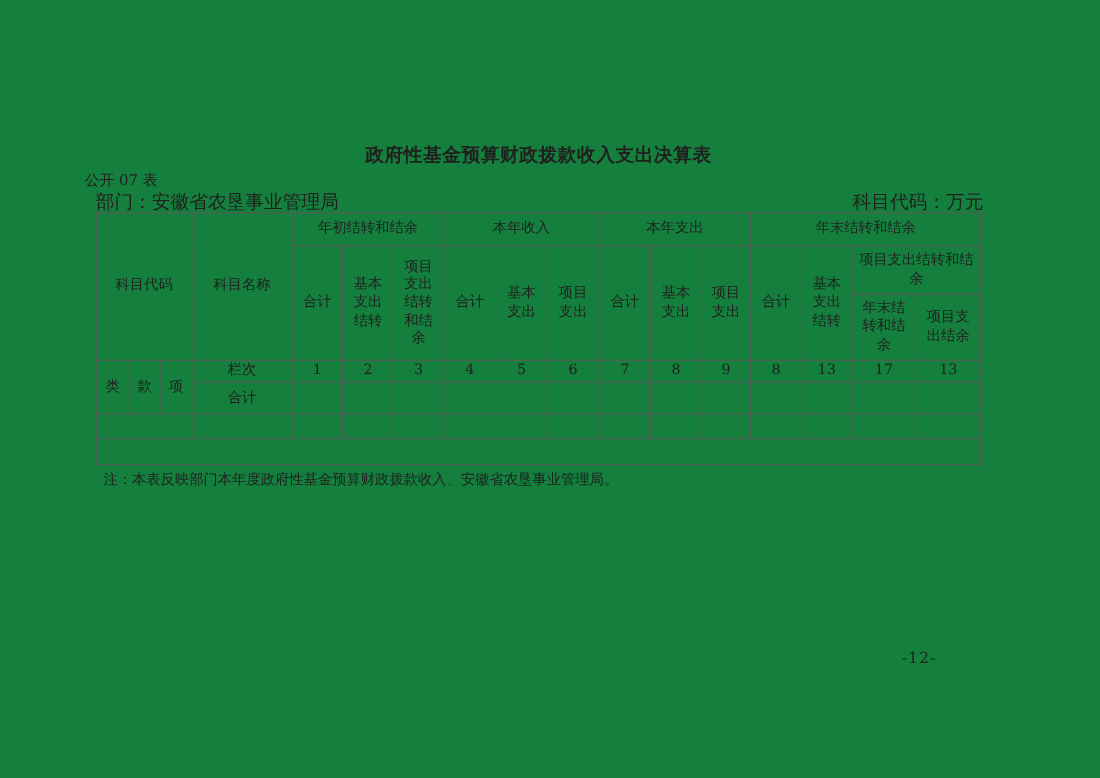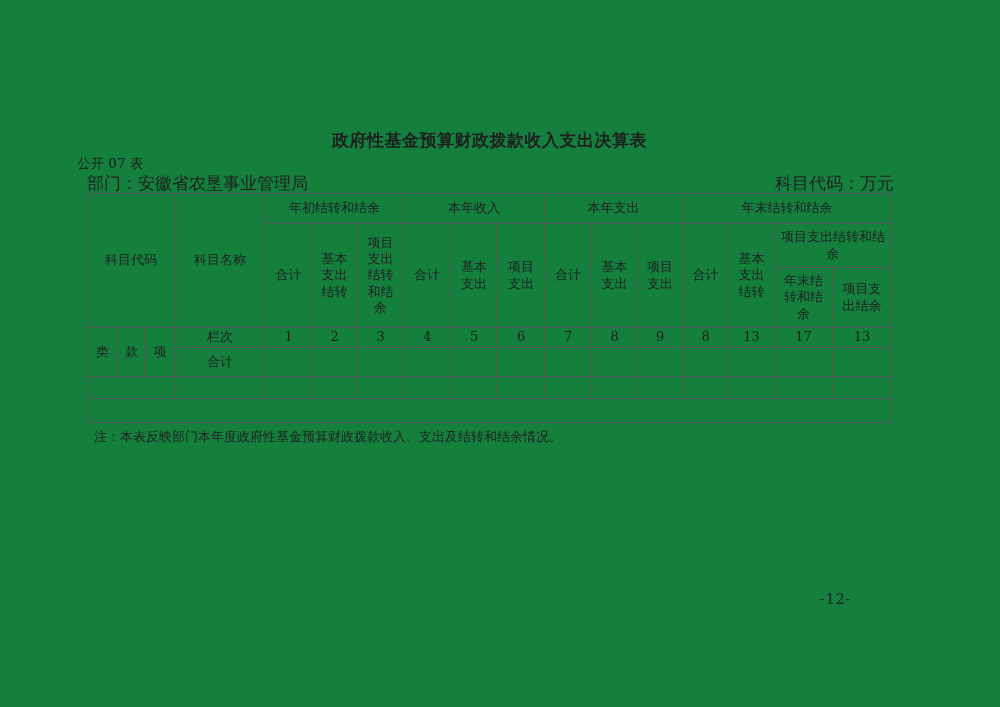--- a/index.html
+++ b/index.html
@@ -161,18 +161,18 @@
         <td></td>
         <td></td>
       </tr>
       <tr style="height:24px">
         <td colspan="17"></td>
       </tr>
     </tbody>
   </table>
 
   <div class="notes">
-    <div>注：本表反映部门本年度政府性基金预算财政拨款收入、支出及结转和结余情况。</div>
+    <div>注：本表反映部门本年度政府性基金预算财政拨款收入、安徽省农垦事业管理局。</div>
   </div>
 
   <div class="page-number">-12-</div>
 
 </div>
 
 </body></html>

